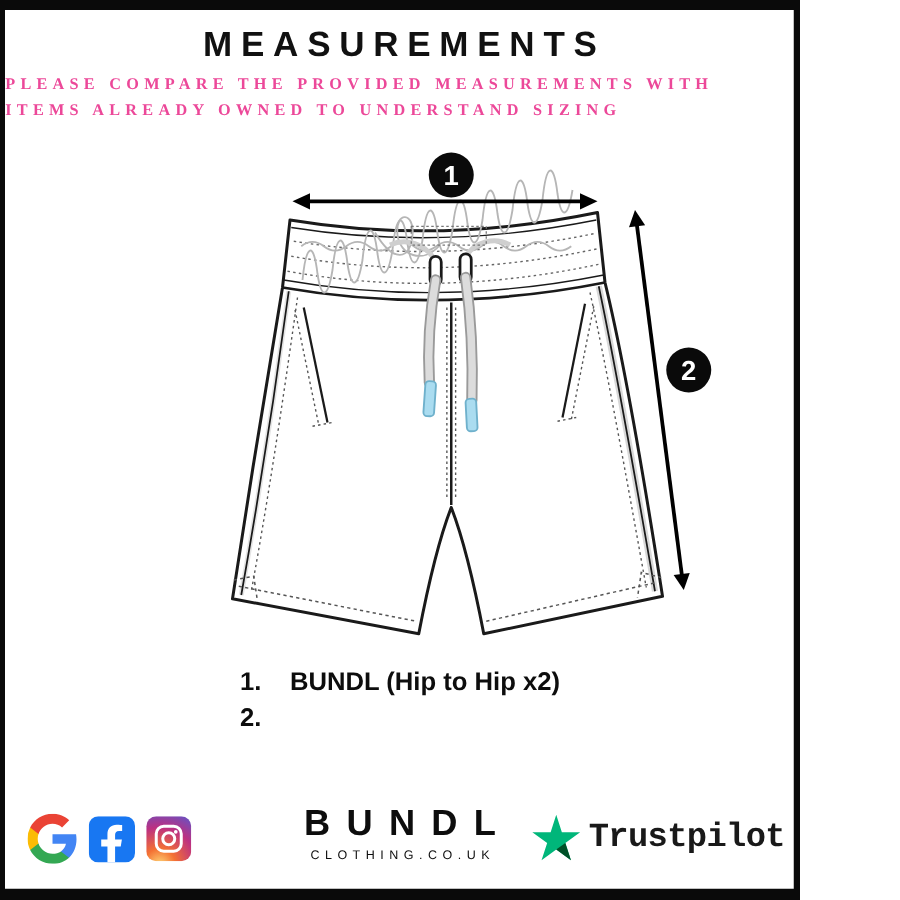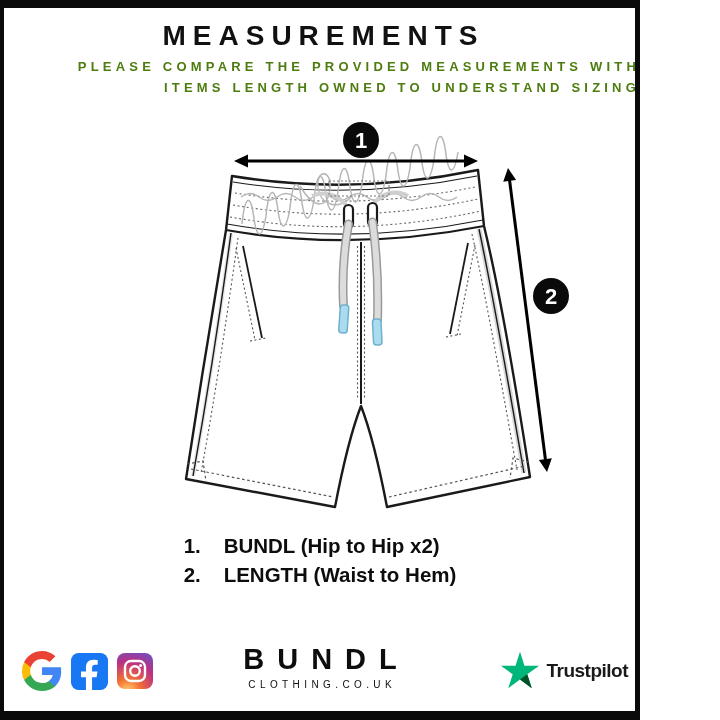--- a/index.html
+++ b/index.html
@@ -5,51 +5,51 @@
   * { margin:0; padding:0; box-sizing:border-box; }
   html,body { width:720px; height:720px; }
   body { font-family:"Liberation Sans", sans-serif; background:#ffffff; }
   .canvas { position:relative; width:640px; height:720px; background:#ffffff; overflow:hidden; }
   .frame { position:absolute; inset:0; border-style:solid; border-color:#0a0a0a;
            border-width:8px 5px 9px 4px; pointer-events:none; z-index:50; }
 
   
   .title { position:absolute; top:20px; left:0; right:0; text-align:center;
            font-size:28px; font-weight:800; letter-spacing:7px; padding-left:7px; color:#111; }
-  .subtitle { position:absolute; top:56px; left:0; right:0; text-align:right;
+  .subtitle { position:absolute; top:56px; left:0; right:0; text-align:left;
               font-size:13px; font-weight:700; letter-spacing:4.2px; padding-left:4.2px;
-              line-height:21px; color:#4d7c0f; }
+              line-height:21px; color:#ec4899;font-family:Liberation Serif, serif; }
 
   
   .figure-svg { position:absolute; left:0; top:112px; width:720px; height:418px; }
 
   
   .legend { position:absolute; top:534px; left:0; right:0; display:flex; flex-direction:column; align-items:center; }
   .legend-inner { display:flex; flex-direction:column; gap:5px; }
   .legend-row { display:flex; align-items:baseline; font-size:20.5px; font-weight:700; color:#0d0d0d; }
   .legend-num { width:40px; }
 
   
   .social { position:absolute; left:22px; top:651px; display:flex; align-items:center; gap:9px; }
   .brand { position:absolute; left:0; right:0; top:643px; text-align:center; color:#0d0d0d; }
   .brand-name { font-size:29px; font-weight:800; letter-spacing:13px; padding-left:13px; }
   .brand-domain { font-size:10px; font-weight:400; letter-spacing:4.4px; padding-left:4.4px; margin-top:3px;text-align:center; }
   .trustpilot { position:absolute; right:12px; top:649px; display:flex; align-items:center; gap:4px; }
-  .trustpilot-label { font-size:19px; font-weight:700; color:#191919; letter-spacing:-0.5px; }
+  .trustpilot-label { font-size:27px; font-weight:700; color:#191919; letter-spacing:-0.5px;font-family:Liberation Mono, monospace; }
 </style>
 </head>
 <body>
 
 <div class="canvas">
   <div class="frame"></div>
 
   <div class="title">MEASUREMENTS</div>
   <div class="subtitle">
     <span>PLEASE COMPARE THE PROVIDED MEASUREMENTS WITH</span><br>
-    <span>ITEMS LENGTH OWNED TO UNDERSTAND SIZING</span>
+    <span>ITEMS ALREADY OWNED TO UNDERSTAND SIZING</span>
   </div>
 
   <svg class="figure-svg" viewBox="0 112 720 418" xmlns="http://www.w3.org/2000/svg">
 
     <g>
       <path fill="#ffffff" stroke="#1a1a1a" stroke-width="2.4" stroke-linejoin="round" d="M 232,176 Q 352,196 478,170 L 484,226
            C 502,300 518,400 530,477 L 387,507
            C 377,455 368,424 361,406
            C 354,424 345,455 335,507 L 186,479
            C 198,400 214,300 226,230 Z"></path>
@@ -142,21 +142,20 @@
   </svg>
 
   <div class="legend">
     <div class="legend-inner">
       <div class="legend-row">
         <span class="legend-num">1.</span>
         <span>BUNDL (Hip to Hip x2)</span>
       </div>
       <div class="legend-row">
         <span class="legend-num">2.</span>
-        <span>LENGTH (Waist to Hem)</span>
       </div>
     </div>
   </div>
 
   <div class="social">
     <svg width="40" height="40" viewBox="0 0 18 18" xmlns="http://www.w3.org/2000/svg">
       <path fill="#4285F4" d="M17.64 9.2c0-.64-.06-1.25-.16-1.84H9v3.48h4.84c-.21 1.13-.84 2.08-1.8 2.72v2.26h2.91c1.7-1.57 2.69-3.88 2.69-6.62z"></path>
       <path fill="#34A853" d="M9 18c2.43 0 4.47-.81 5.96-2.18l-2.91-2.26c-.81.54-1.84.86-3.05.86-2.34 0-4.33-1.58-5.04-3.71H.96v2.33C2.44 15.98 5.48 18 9 18z"></path>
       <path fill="#FBBC05" d="M3.96 10.71c-.18-.54-.28-1.12-.28-1.71s.1-1.17.28-1.71V4.96H.96A9 9 0 000 9c0 1.45.35 2.83.96 4.04l3-2.33z"></path>
       <path fill="#EA4335" d="M9 3.58c1.32 0 2.51.45 3.44 1.35l2.58-2.58C13.46.89 11.43 0 9 0 5.48 0 2.44 2.02.96 4.96l3 2.33C4.67 5.16 6.66 3.58 9 3.58z"></path>

